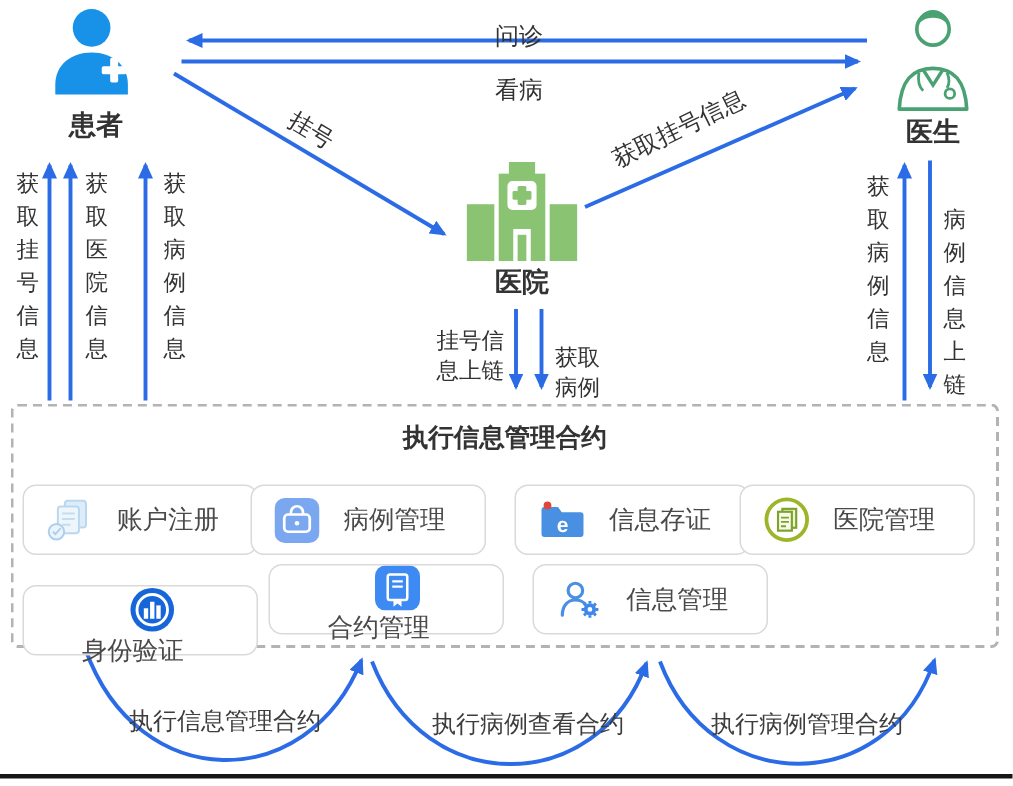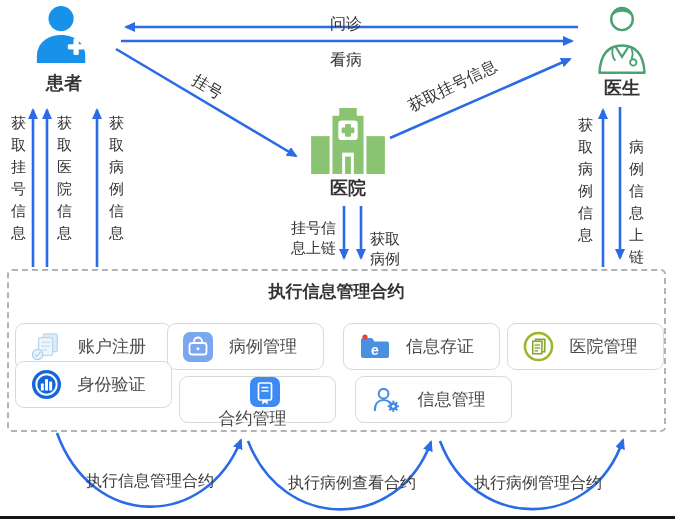--- a/index.html
+++ b/index.html
@@ -138,35 +138,35 @@
     <span class="ic">
       <svg width="32" height="30" viewBox="0 0 32 30">
         <path d="M4,6 h9 l2.5,3.5 H28 a2,2 0 0 1 2,2 V24 a2,2 0 0 1 -2,2 H4 a2,2 0 0 1 -2,-2 V8 a2,2 0 0 1 2,-2 z" fill="#4a90e2"></path>
         <text x="16" y="22.5" font-size="14" font-weight="bold" fill="#fff" text-anchor="middle" font-family="Liberation Sans, sans-serif">e</text>
         <circle cx="6" cy="5" r="2.6" fill="#e2453a"></circle>
       </svg>
     </span>
     <span class="card-label">信息存证</span>
   </div>
 
-  <div class="card" style="left:498px;top:52px;font-family:Liberation Mono, monospace;">
+  <div class="card" style="left:484px;top:52px;font-family:Liberation Mono, monospace;">
     <span class="ic">
       <svg width="31" height="31" viewBox="0 0 32 32">
         <circle cx="16" cy="16" r="14" fill="#fff" stroke="#9cb529" stroke-width="2.6"></circle>
         <rect x="13" y="8.5" width="9.5" height="13" fill="#eef3da" stroke="#7da32a" stroke-width="1.5"></rect>
         <rect x="10" y="10.5" width="9.5" height="13" fill="#f8fbec" stroke="#7da32a" stroke-width="1.5"></rect>
         <line x1="12" y1="14.5" x2="17.5" y2="14.5" stroke="#7da32a" stroke-width="1.3"></line>
         <line x1="12" y1="17.5" x2="17.5" y2="17.5" stroke="#7da32a" stroke-width="1.3"></line>
         <line x1="12" y1="20.5" x2="15.5" y2="20.5" stroke="#7da32a" stroke-width="1.3"></line>
       </svg>
     </span>
     <span class="card-label">医院管理</span>
   </div>
 
-  <div class="card" style="left:6px;top:90px;">
+  <div class="card" style="left:6px;top:119px;flex-direction:column;">
     <span class="ic">
       <svg width="31" height="31" viewBox="0 0 32 32">
         <circle cx="16" cy="16" r="15" fill="#1766d9"></circle>
         <circle cx="16" cy="16" r="10.5" fill="none" stroke="#fff" stroke-width="2"></circle>
         <rect x="10.2" y="15" width="3" height="7.2" fill="#fff"></rect>
         <rect x="14.5" y="10.5" width="3" height="11.7" fill="#fff"></rect>
         <rect x="18.8" y="13" width="3" height="9.2" fill="#fff"></rect>
       </svg>
     </span>
     <span class="card-label">身份验证</span>

